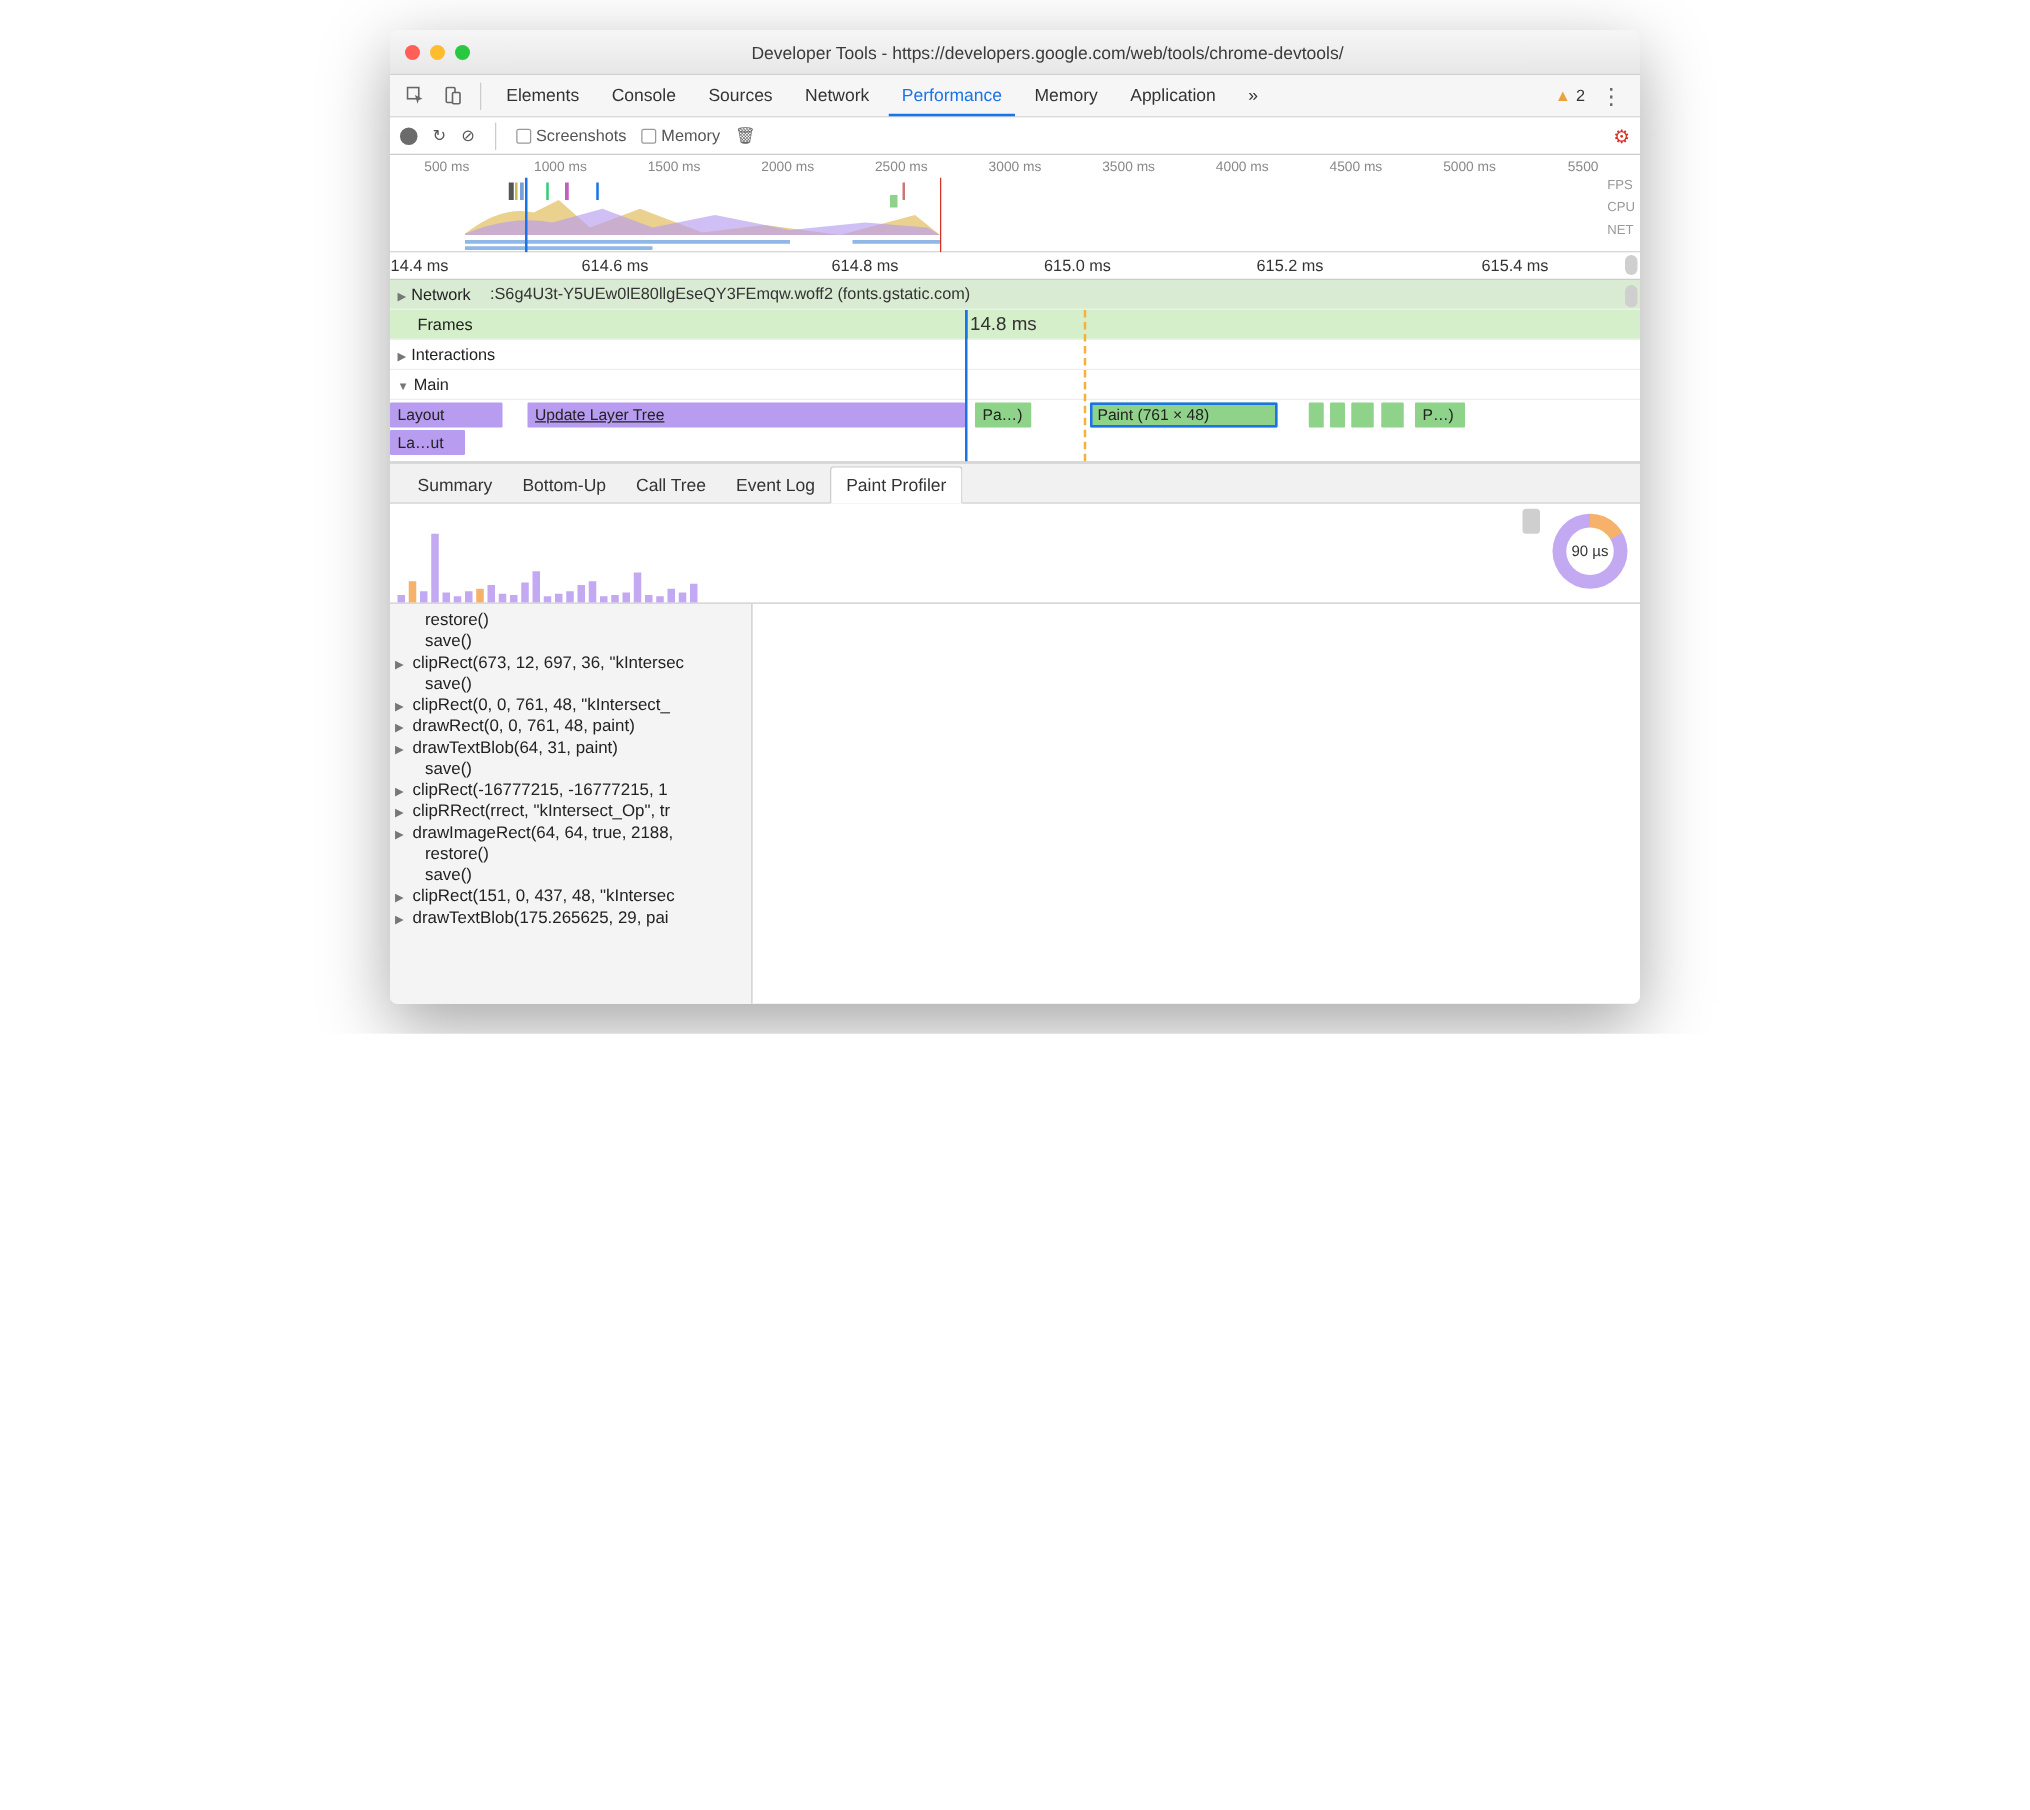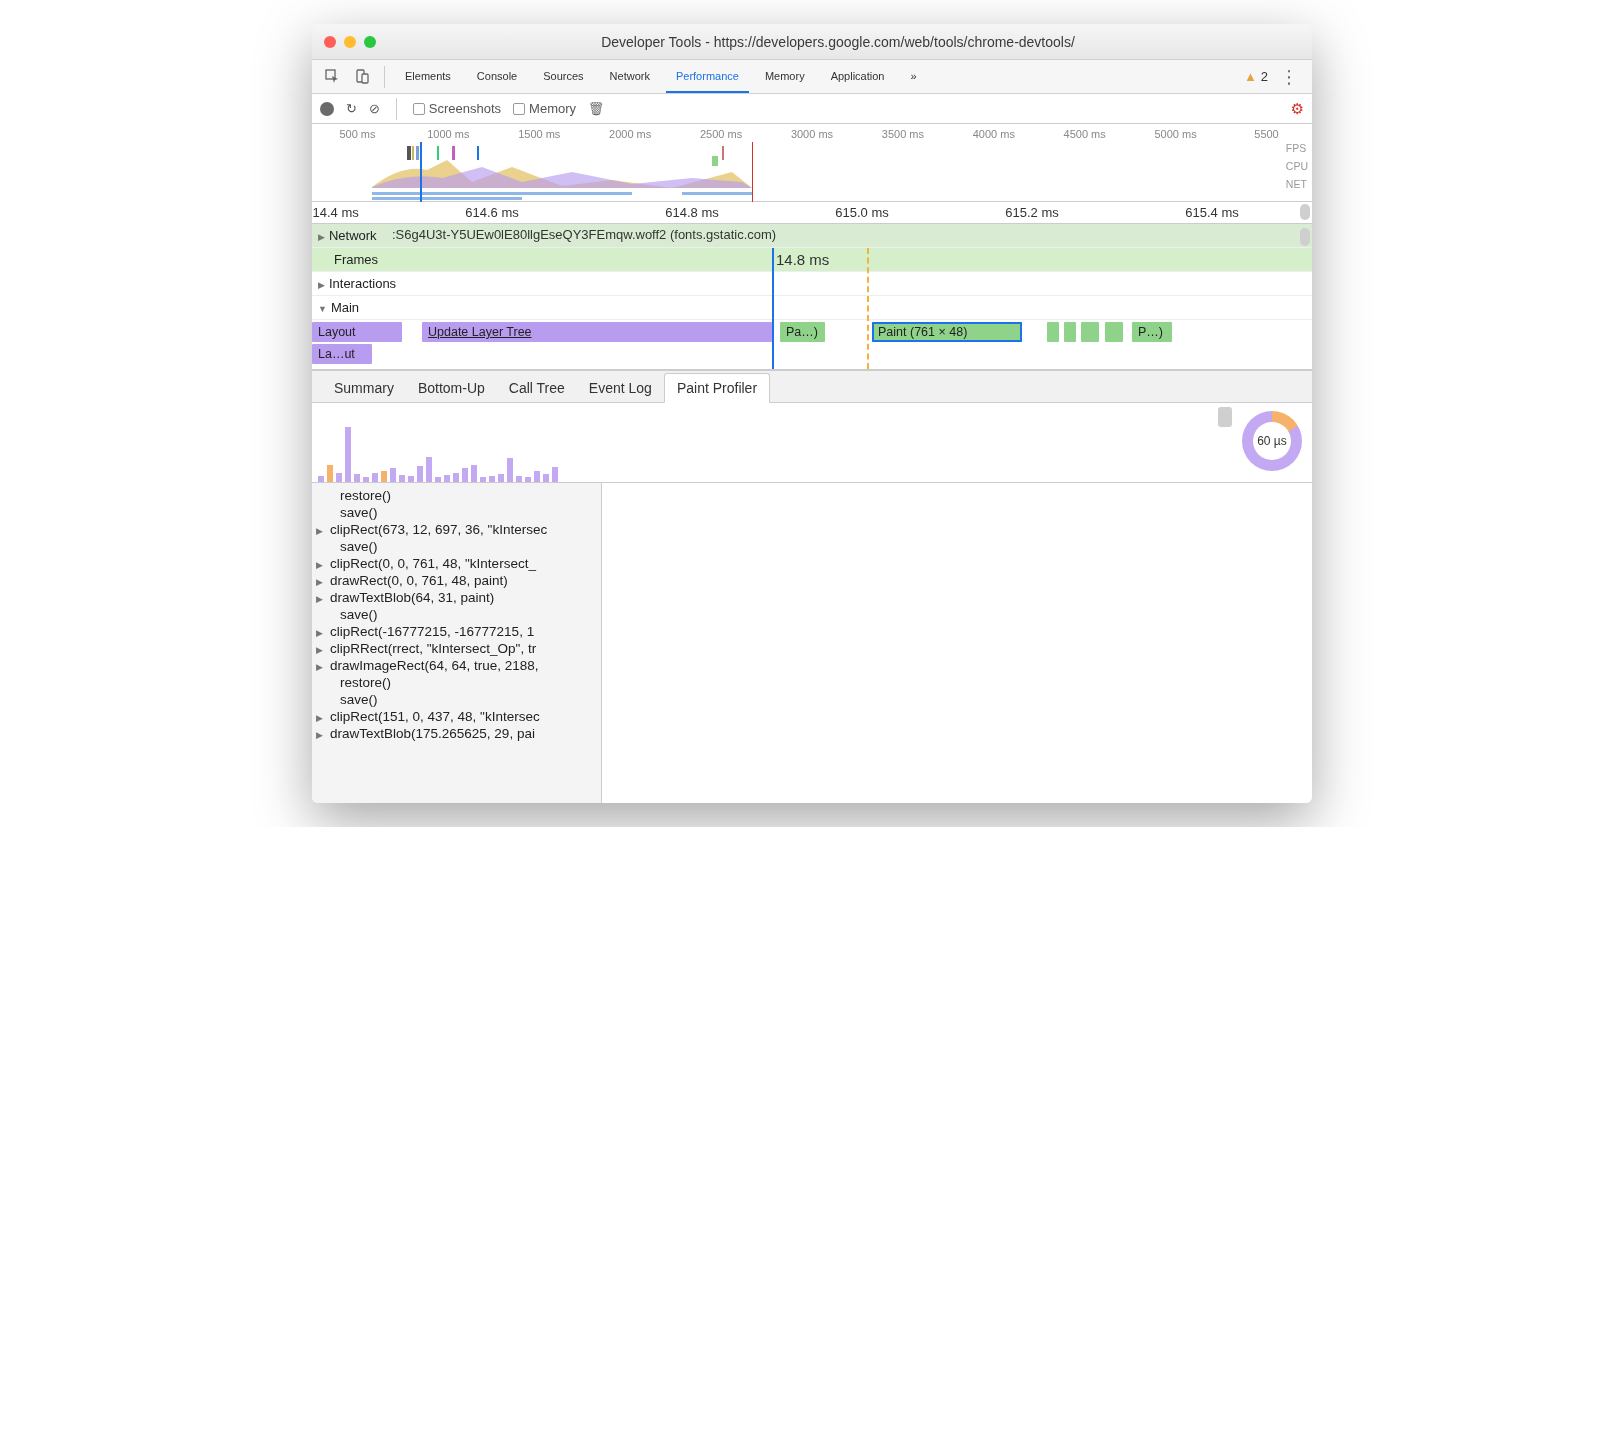--- a/index.html
+++ b/index.html
@@ -6,21 +6,21 @@
 body { background: #fff; }
 .window { width: 1000px; margin: 24px auto; border-radius: 6px; box-shadow: 0 18px 55px rgba(0,0,0,.35); background: #f2f2f2; overflow: hidden; position: relative; }
 .titlebar { height: 36px; background: linear-gradient(#f6f6f6,#e7e7e7); display: flex; align-items: center; padding: 0 12px; border-bottom: 1px solid #d0d0d0; }
 .traffic { display: flex; gap: 8px; }
 .tl { width: 12px; height: 12px; border-radius: 50%; }
 .tl.r { background:#ff5f57; } .tl.y { background:#febc2e; } .tl.g { background:#28c840; }
 .title { flex: 1; text-align: center; font-size: 14px; color: #3a3a3a; }
 .tabbar { height: 34px; background: #f6f6f6; border-bottom: 1px solid #d0d0d0; display: flex; align-items: center; padding: 0 8px; gap: 6px; }
 .ic-btn { width: 24px; height: 24px; display: flex; align-items: center; justify-content: center; color: #5a5a5a; cursor: pointer; }
 .vdiv { width: 1px; height: 22px; background: #ccc; margin: 0 4px; }
-.tabbar .tab { padding: 0 10px; font-size: 11px; color: #333; cursor: pointer; height: 100%; display: flex; align-items: center; border-bottom: 2px solid transparent; }
+.tabbar .tab { padding: 0 10px; font-size: 14px; color: #333; cursor: pointer; height: 100%; display: flex; align-items: center; border-bottom: 2px solid transparent; }
 .tabbar .tab.active { color: #1a73e8; border-bottom-color: #1a73e8; }
 .tabbar .spacer { flex: 1; }
 .warn { color: #333; font-size: 13px; display: flex; align-items: center; gap: 4px; }
 .warn .tri { color: #e8a33d; }
 .kebab { font-size: 18px; color: #666; padding: 0 6px; cursor: pointer; }
 .toolbar { height: 30px; background: #fff; border-bottom: 1px solid #ccc; display: flex; align-items: center; padding: 0 8px; gap: 12px; font-size: 13px; color: #555; }
 .toolbar .dot { width: 14px; height: 14px; border-radius: 50%; background: #6b6b6b; }
 .toolbar .cb { display: flex; align-items: center; gap: 4px; }
 .toolbar .cb .box { width: 12px; height: 12px; border: 1px solid #999; border-radius: 2px; }
 .gear { color: #d93025; font-size: 15px; margin-left: auto; }
@@ -252,21 +252,21 @@
         <div class="bar" style="height: 8%;"></div>
         <div class="bar" style="height: 10%;"></div>
         <div class="bar" style="height: 30%;"></div>
         <div class="bar" style="height: 8%;"></div>
         <div class="bar" style="height: 6%;"></div>
         <div class="bar" style="height: 14%;"></div>
         <div class="bar" style="height: 10%;"></div>
         <div class="bar" style="height: 19%;"></div>
         <div class="hscroll"></div>
       <div class="donut">
-          <div class="hole">60 µs</div>
+          <div class="hole">90 µs</div>
         </div>
     </div>
     <div class="paint-body">
       <div class="cmd-list" id="cmd-list">
           <div class="cmd ind">restore()</div>
           <div class="cmd ind">save()</div>
           <div class="cmd exp">clipRect(673, 12, 697, 36, "kIntersec</div>
           <div class="cmd ind">save()</div>
           <div class="cmd exp">clipRect(0, 0, 761, 48, "kIntersect_</div>
           <div class="cmd exp">drawRect(0, 0, 761, 48, paint)</div>

